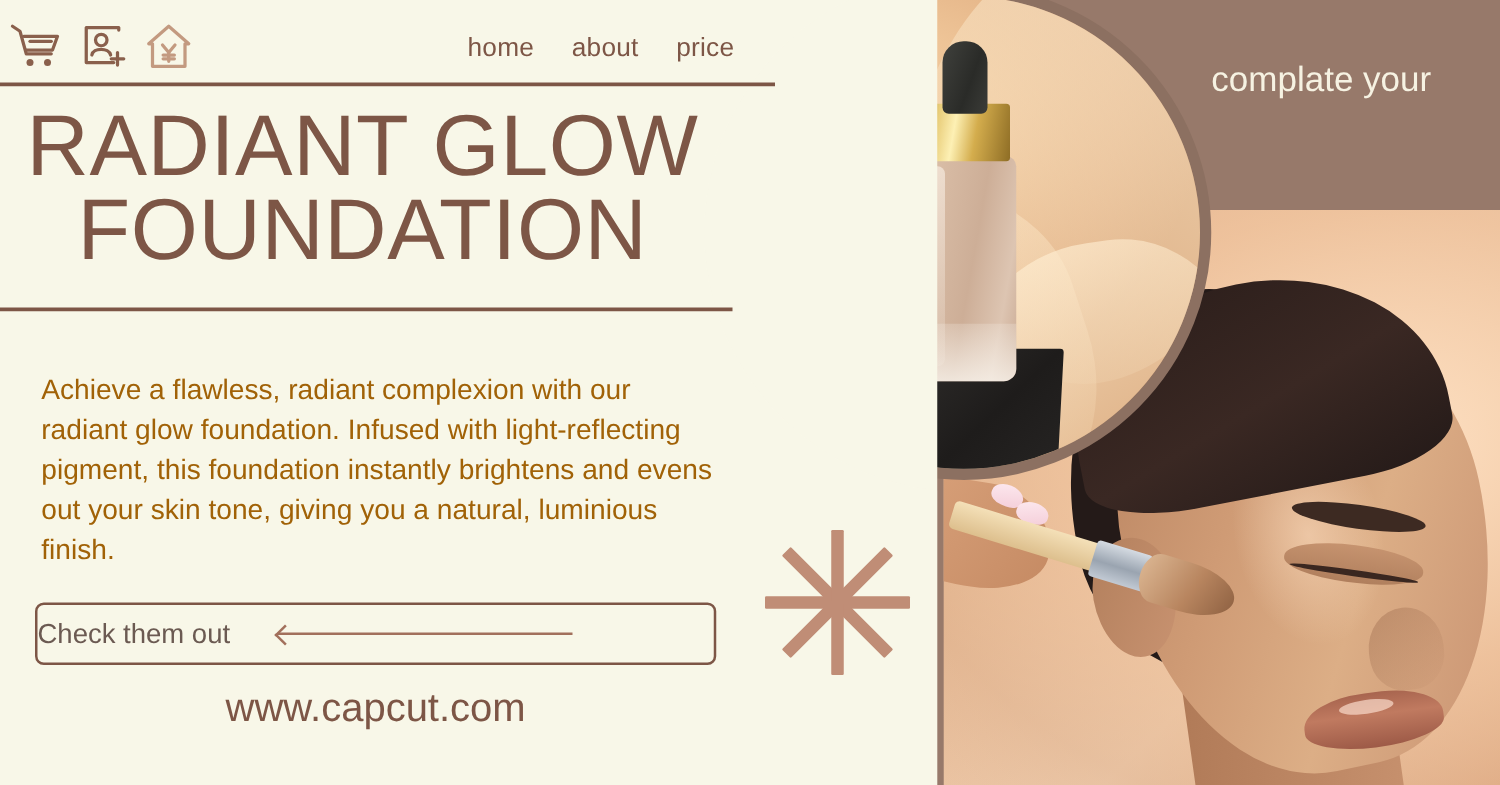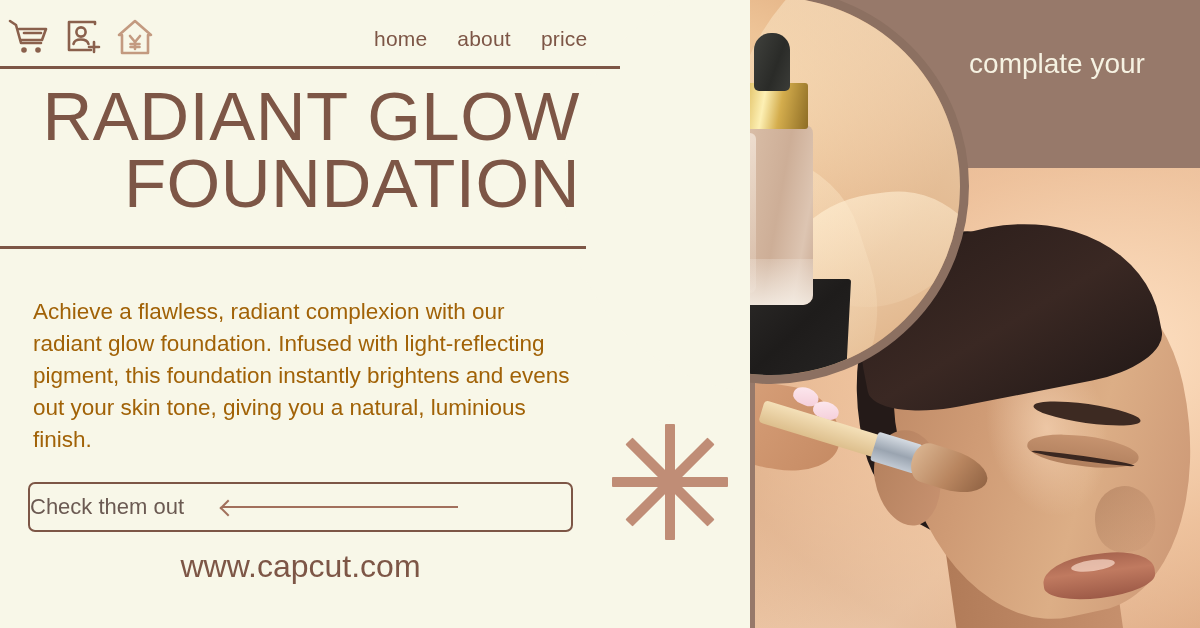--- a/index.html
+++ b/index.html
@@ -212,21 +212,21 @@
   .nav-links span { cursor:pointer; }
   .rule {
     position:absolute; left:0; height:3px; background:#7d5646; z-index:6;
   }
   .rule-top { top:66px; width:620px; }
   .rule-mid { top:246px; width:586px; }
 
   
   .headline {
     position:absolute; left:0; top:84px; width:580px; z-index:6;
-    color:#7d5646; text-align:right;
+    color:#7d5646; text-align:center;
     font-size:69px; line-height:.97; font-weight:400; letter-spacing:.5px;
     font-family:"Liberation Sans", sans-serif;
   }
   .headline .l1 { display:block; }
   .headline .l2 { display:block; }
 
   
   .body-copy {
     position:absolute; left:33px; top:296px; width:540px; z-index:6;
     color:#a16207; font-size:22.5px; line-height:1.42;

